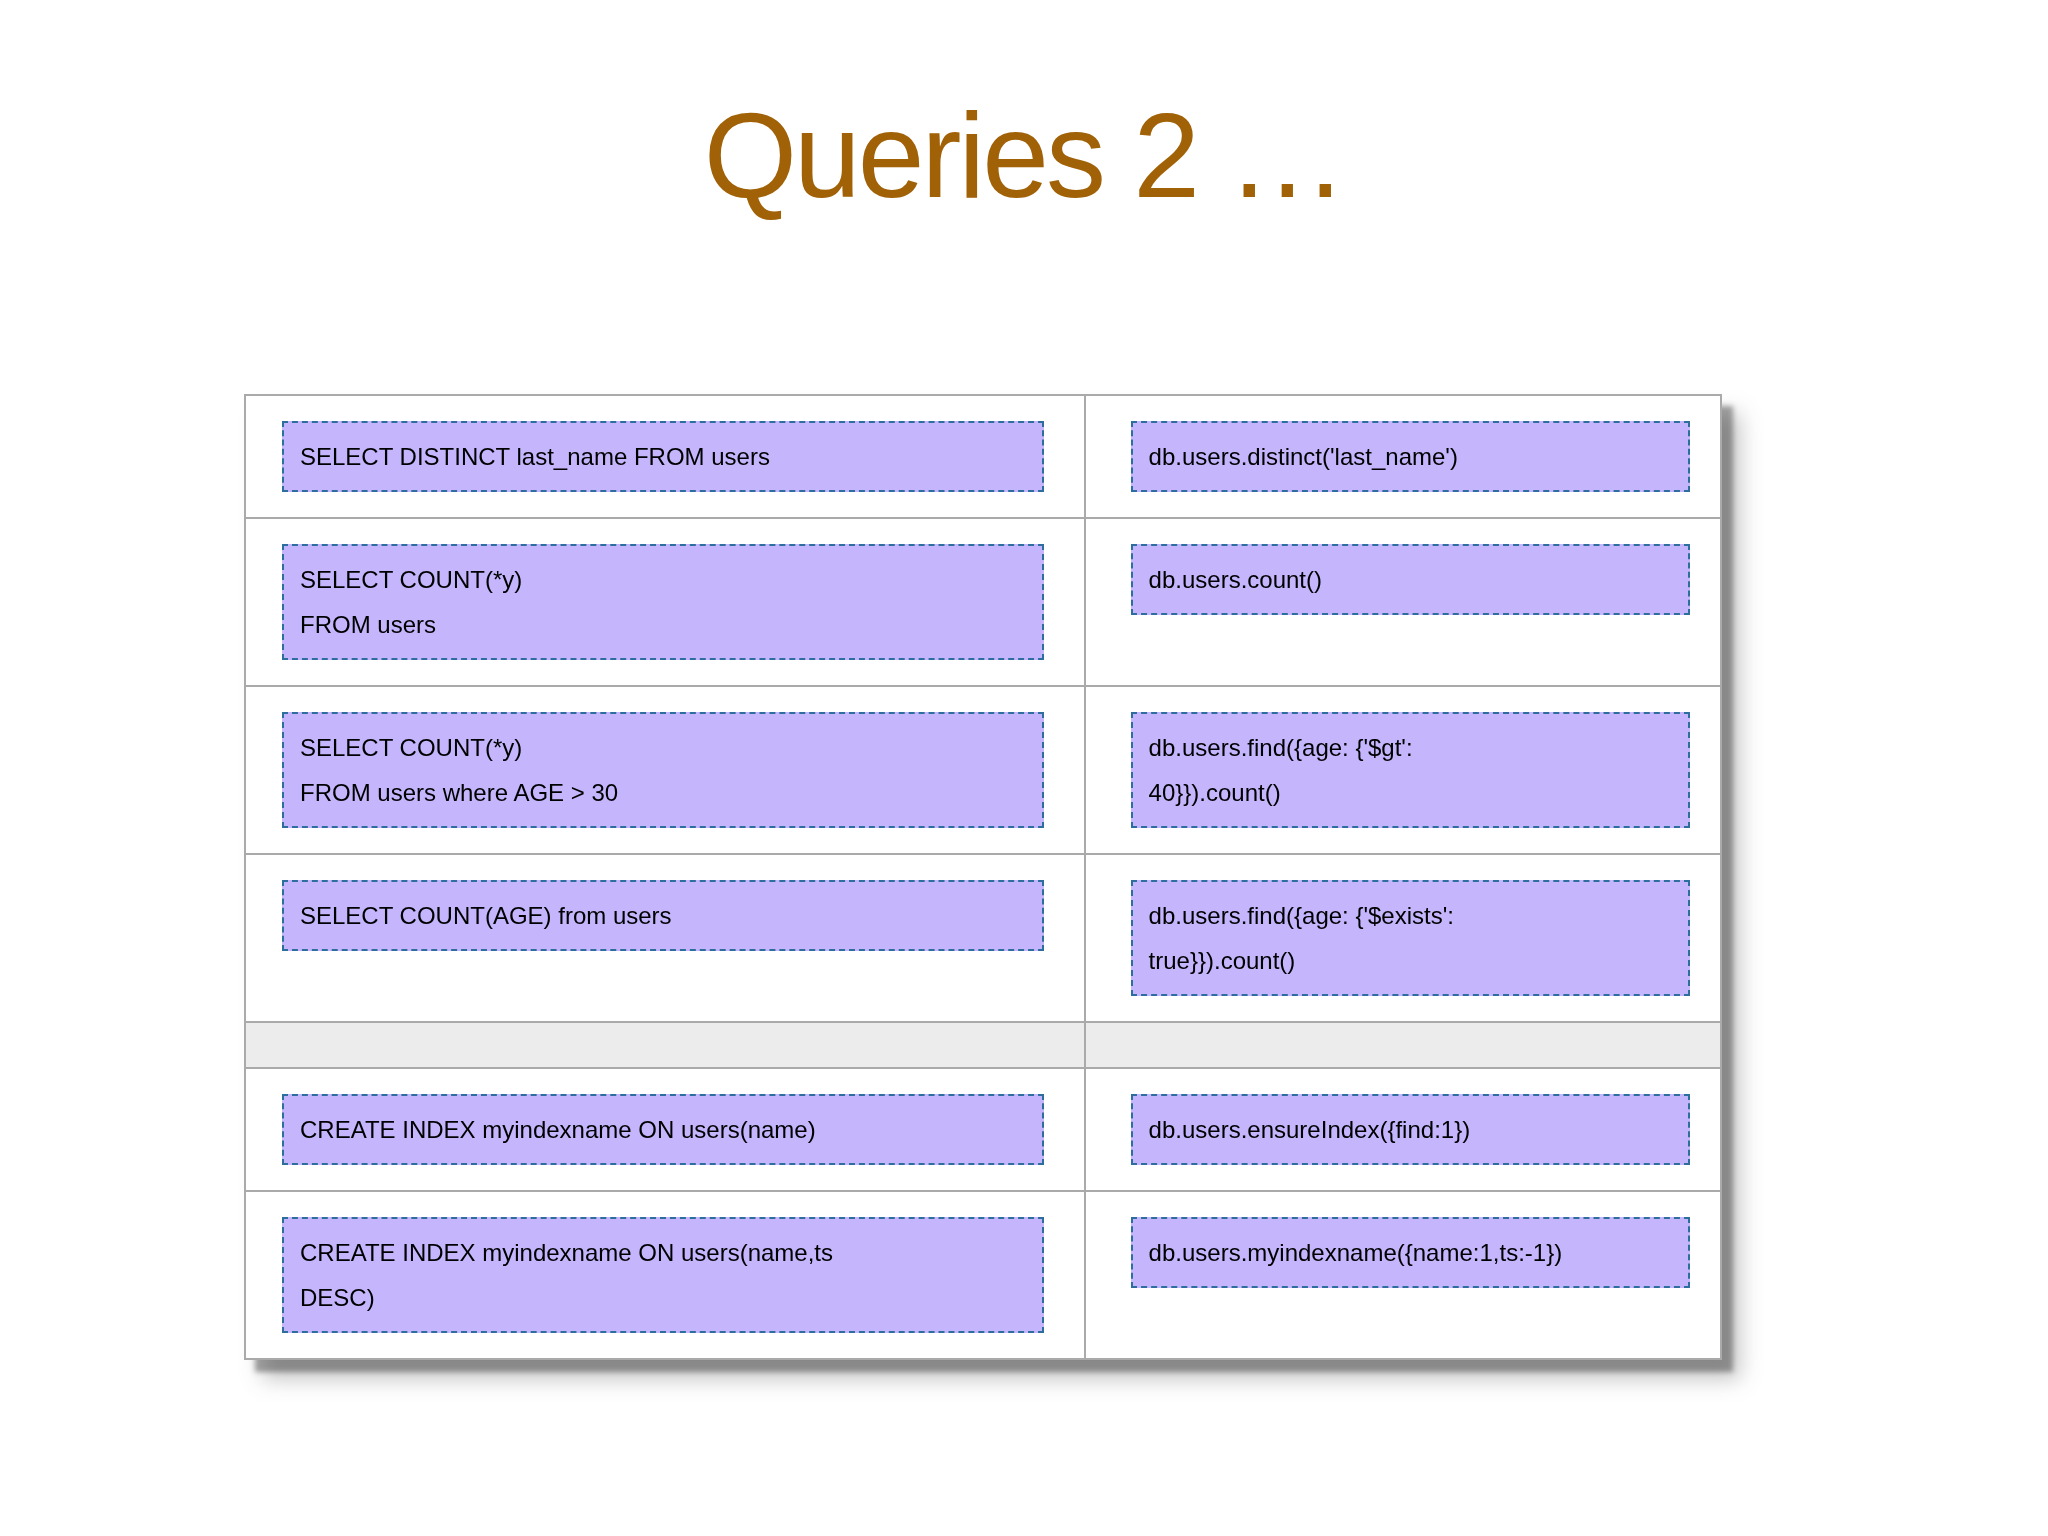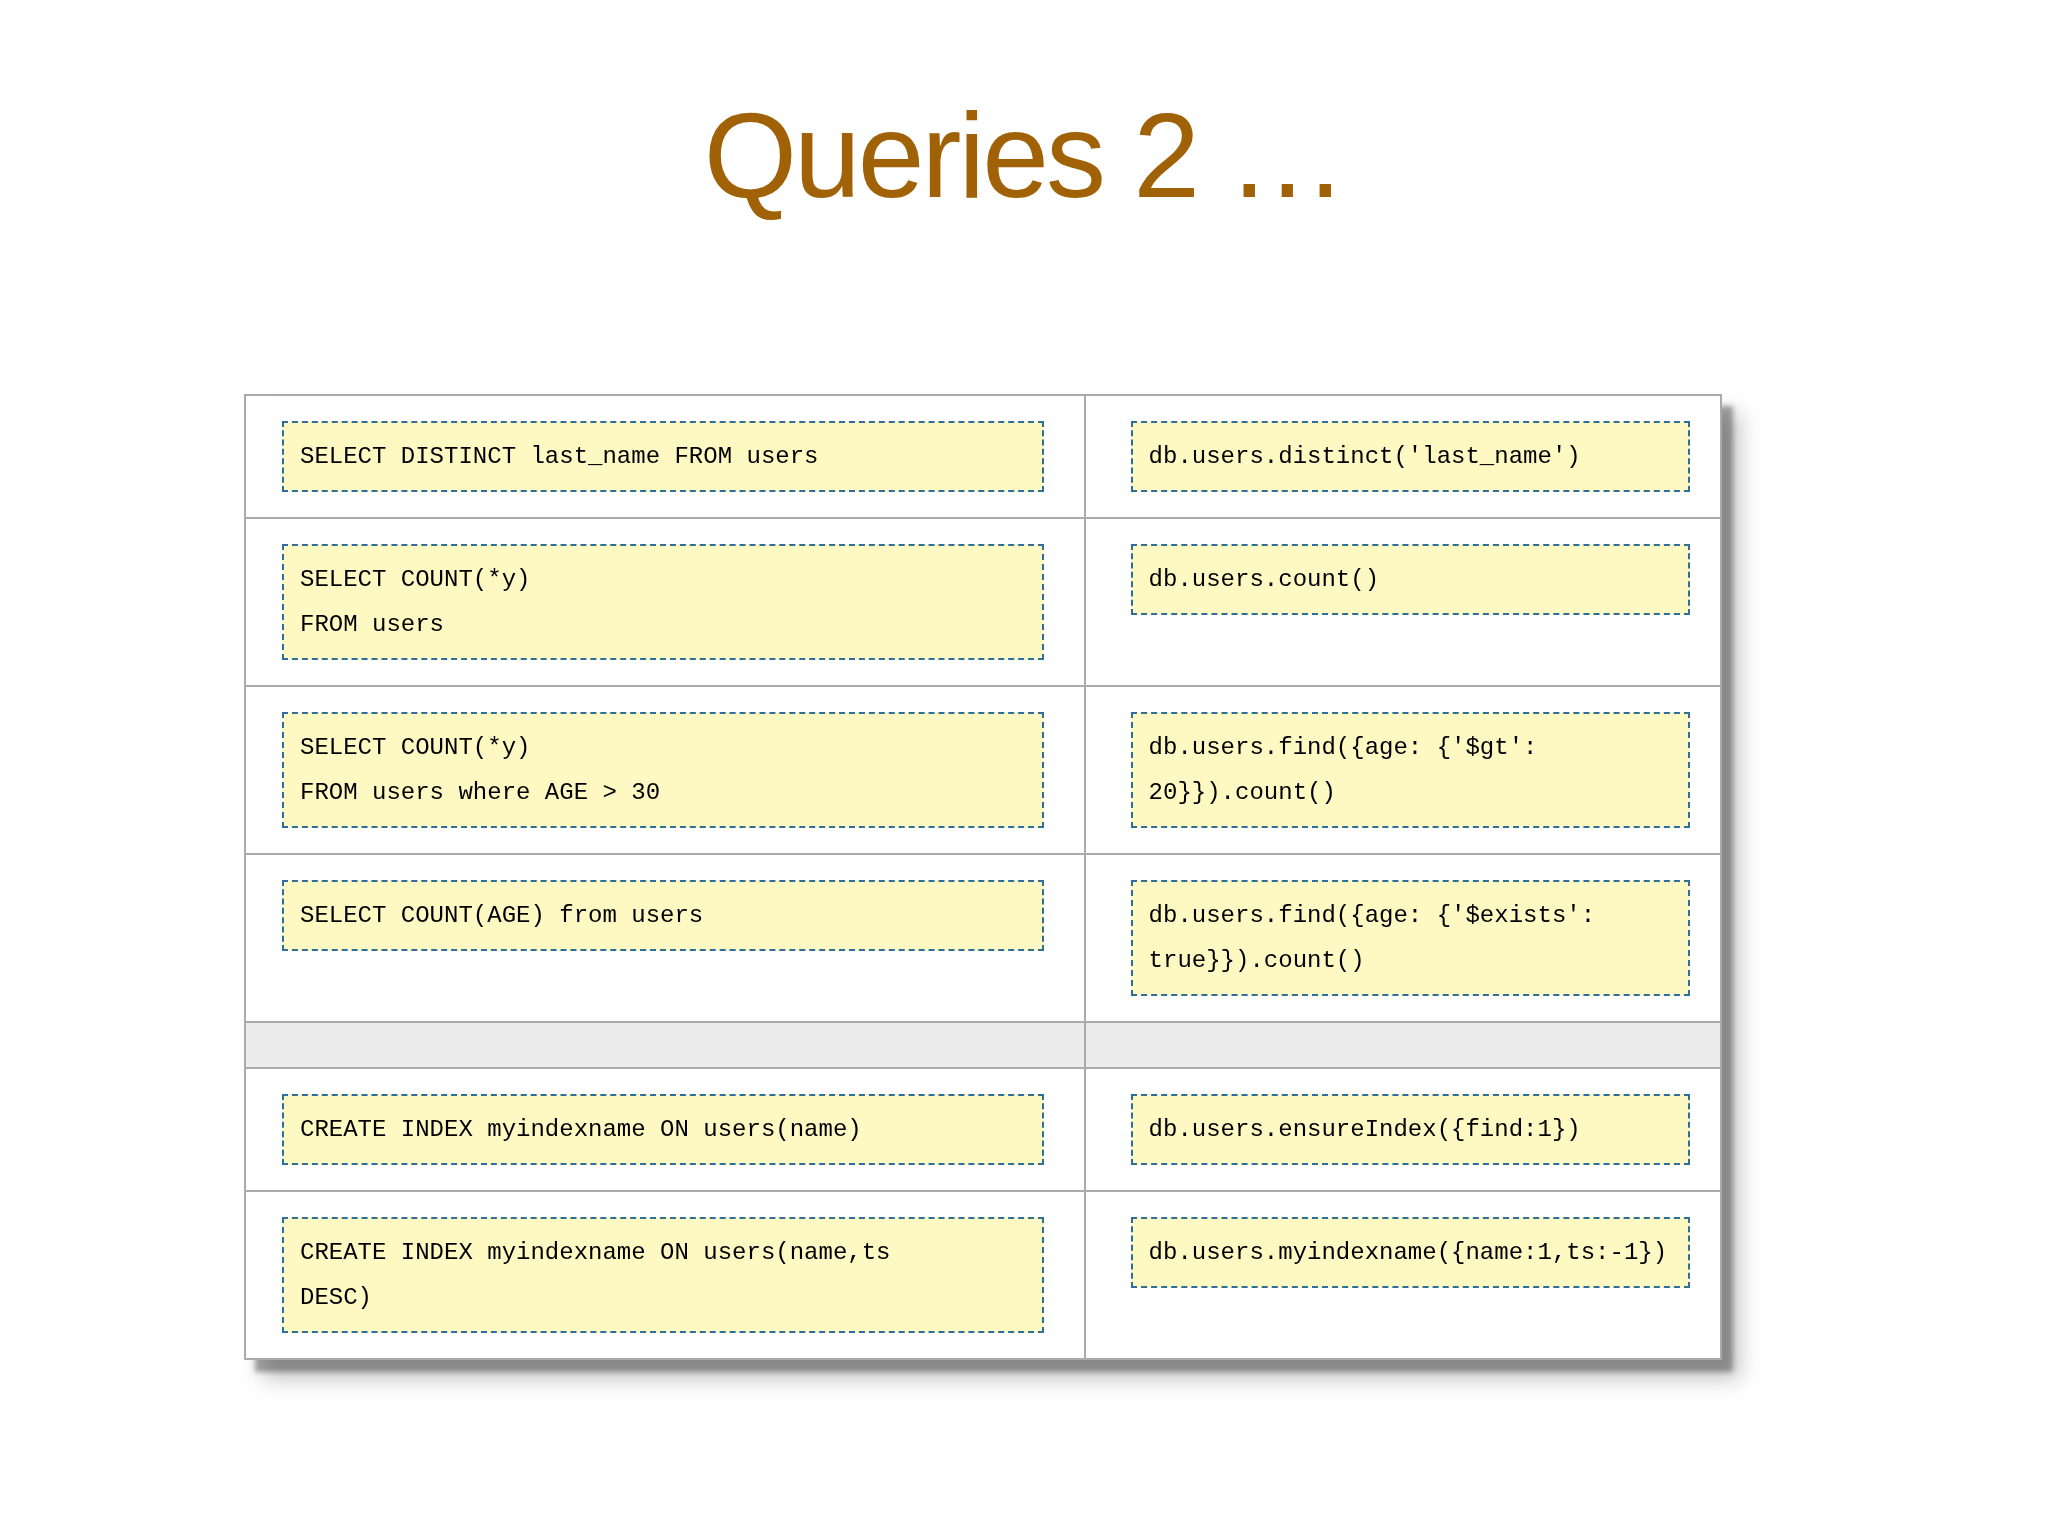--- a/index.html
+++ b/index.html
@@ -52,23 +52,23 @@
   tr.r1 { height: 118px; }
   tr.r2 { height: 158px; }
   tr.r3 { height: 158px; }
   tr.r4 { height: 160px; padding-left: 36px; }
   tr.sep { height: 46px; }
   tr.sep td { background: #ececec; padding: 0; }
   tr.r6 { height: 120px; }
   tr.r7 { height: 142px; }
   .code-box {
     border: 2px dashed #2e6e9e;
-    background: #fef9c3;
+    background: #c4b5fd;
     padding: 11px 16px;
-    font-family: Liberation Mono, monospace;
+    font-family: Liberation Sans, sans-serif;
     font-size: 24px;
     line-height: 45px;
     color: #000000;
     white-space: pre-wrap;
     overflow: hidden;
   }
 </style>
 </head>
 <body>
 
@@ -97,21 +97,21 @@
         </td>
       </tr>
 
       <tr class="r3">
         <td class="sql-cell">
           <div class="code-box"><span>SELECT COUNT(*y)
 FROM users where AGE &gt; 30</span></div>
         </td>
         <td class="mongo-cell">
           <div class="code-box"><span>db.users.find({age: {'$gt':
-20}}).count()</span></div>
+40}}).count()</span></div>
         </td>
       </tr>
 
       <tr class="r4">
         <td class="sql-cell">
           <div class="code-box"><span>SELECT COUNT(AGE) from users</span></div>
         </td>
         <td class="mongo-cell">
           <div class="code-box"><span>db.users.find({age: {'$exists':
 true}}).count()</span></div>

